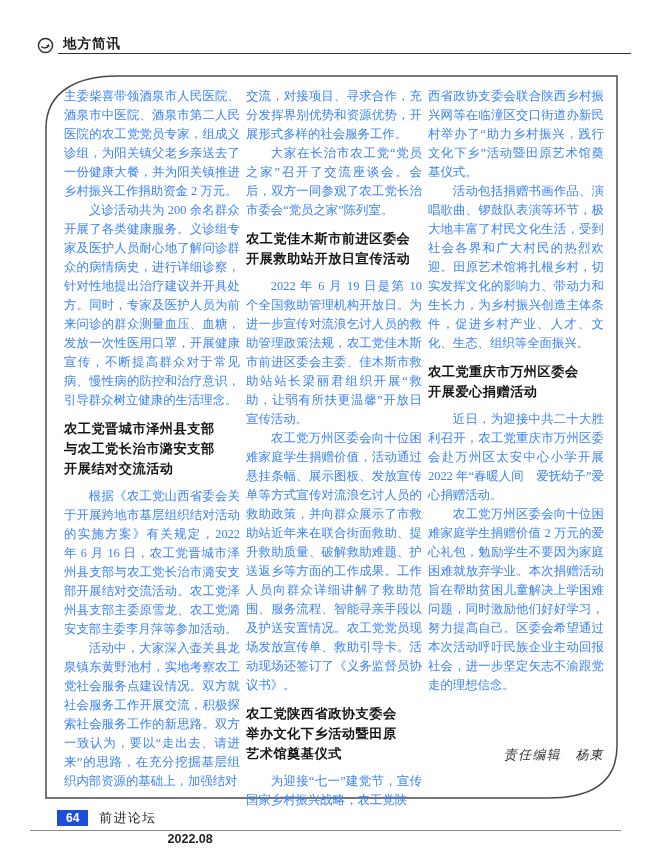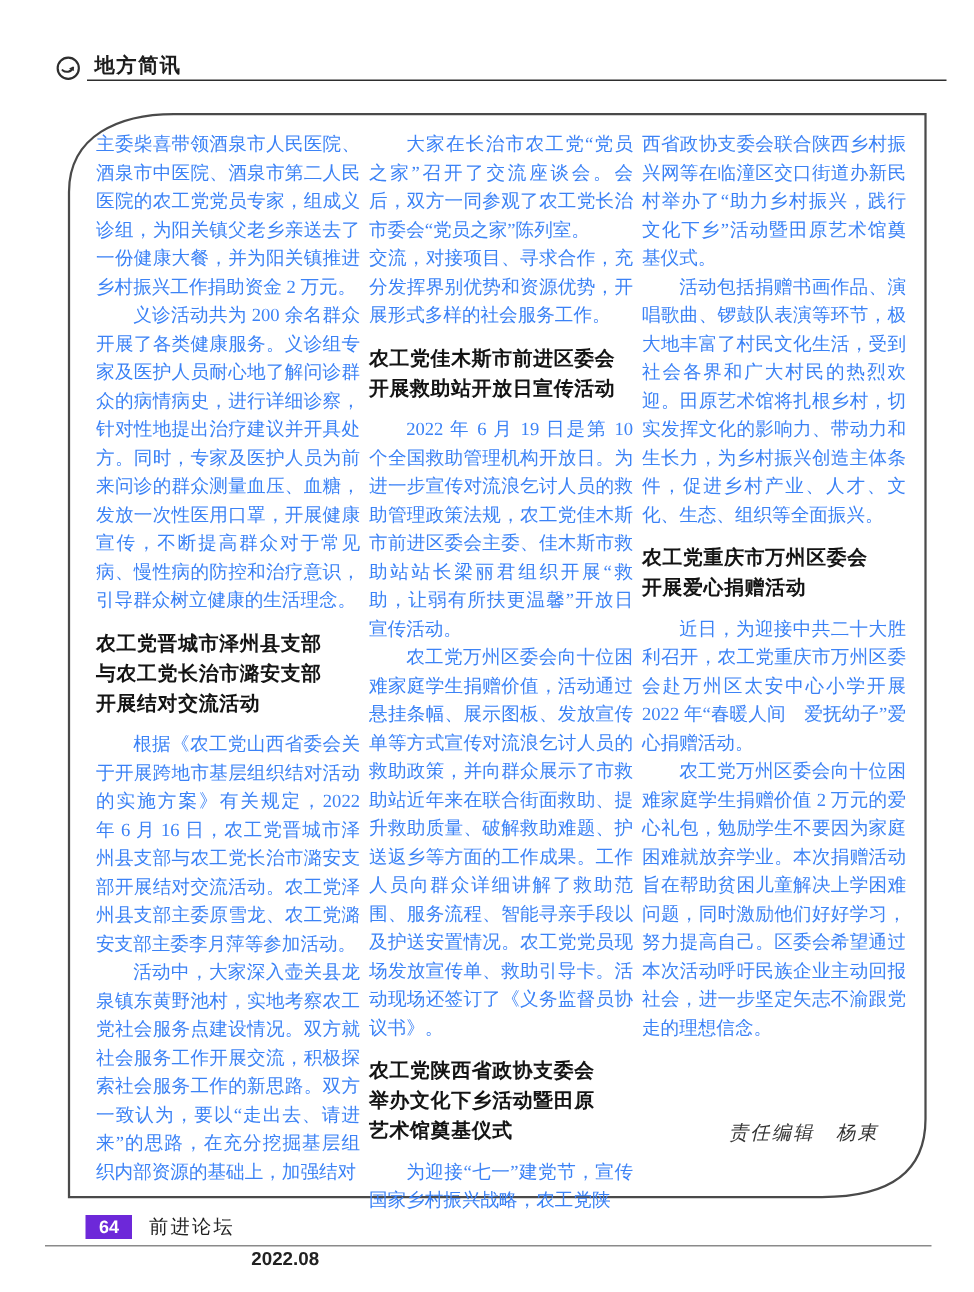--- a/index.html
+++ b/index.html
@@ -28,27 +28,27 @@
   .para{
     margin:0;font-size:12.4px;line-height:19px;
     text-align:justify;text-justify:inter-ideograph;color:#3b82f6;
   }
   .indent{text-indent:2em;}
   .headline{
     margin:9px 0 8px;font-size:13.2px;font-weight:700;line-height:20px;
     white-space:pre-line;color:#141414;letter-spacing:.5px;
   }
   .editor-line{
-    margin:52px 18px 0 0;font-size:12.8px;font-style:italic;
+    margin:52px 0 0 0;font-size:12.8px;font-style:italic;
     text-align:right;letter-spacing:1.5px;color:#333;
   }
   
   .footer{position:absolute;left:57px;top:809px;height:18px;display:flex;align-items:center;gap:11px;}
   .page-badge{
-    background:#6d28d9;color:#ffffff;font-family:"Liberation Sans","DejaVu Sans",sans-serif;
+    background:#1d4ed8;color:#ffffff;font-family:"Liberation Sans","DejaVu Sans",sans-serif;
     font-weight:700;font-size:12px;line-height:16px;padding:0 9px;
   }
   .journal-name{
     font-family:"Liberation Sans","DejaVu Sans",sans-serif;font-weight:400;
     font-size:12.8px;color:#222;letter-spacing:1.5px;
   }
   .issue-label{
     font-family:"Liberation Sans","DejaVu Sans",sans-serif;font-weight:600;
     font-size:12.5px;color:#222;margin-top:41px;
   }
@@ -81,22 +81,22 @@
     <div class="col">
       <p class="para">主委柴喜带领酒泉市人民医院、酒泉市中医院、酒泉市第二人民医院的农工党党员专家，组成义诊组，为阳关镇父老乡亲送去了一份健康大餐，并为阳关镇推进乡村振兴工作捐助资金 2 万元。</p>
       <p class="para indent">义诊活动共为 200 余名群众开展了各类健康服务。义诊组专家及医护人员耐心地了解问诊群众的病情病史，进行详细诊察，针对性地提出治疗建议并开具处方。同时，专家及医护人员为前来问诊的群众测量血压、血糖，发放一次性医用口罩，开展健康宣传，不断提高群众对于常见病、慢性病的防控和治疗意识，引导群众树立健康的生活理念。</p>
       <h3 class="headline">农工党晋城市泽州县支部
 与农工党长治市潞安支部
 开展结对交流活动</h3>
       <p class="para indent">根据《农工党山西省委会关于开展跨地市基层组织结对活动的实施方案》有关规定，2022 年 6 月 16 日，农工党晋城市泽州县支部与农工党长治市潞安支部开展结对交流活动。农工党泽州县支部主委原雪龙、农工党潞安支部主委李月萍等参加活动。</p>
       <p class="para indent">活动中，大家深入壶关县龙泉镇东黄野池村，实地考察农工党社会服务点建设情况。双方就社会服务工作开展交流，积极探索社会服务工作的新思路。双方一致认为，要以“走出去、请进来”的思路，在充分挖掘基层组织内部资源的基础上，加强结对</p>
     </div>
     <div class="col">
+      <p class="para">交流，对接项目、寻求合作，充分发挥界别优势和资源优势，开展形式多样的社会服务工作。</p>
       <p class="para indent">大家在长治市农工党“党员之家”召开了交流座谈会。会后，双方一同参观了农工党长治市委会“党员之家”陈列室。</p>
-      <p class="para">交流，对接项目、寻求合作，充分发挥界别优势和资源优势，开展形式多样的社会服务工作。</p>
       <h3 class="headline">农工党佳木斯市前进区委会
 开展救助站开放日宣传活动</h3>
       <p class="para indent">2022 年 6 月 19 日是第 10 个全国救助管理机构开放日。为进一步宣传对流浪乞讨人员的救助管理政策法规，农工党佳木斯市前进区委会主委、佳木斯市救助站站长梁丽君组织开展“救助，让弱有所扶更温馨”开放日宣传活动。</p>
       <p class="para indent">农工党万州区委会向十位困难家庭学生捐赠价值，活动通过悬挂条幅、展示图板、发放宣传单等方式宣传对流浪乞讨人员的救助政策，并向群众展示了市救助站近年来在联合街面救助、提升救助质量、破解救助难题、护送返乡等方面的工作成果。工作人员向群众详细讲解了救助范围、服务流程、智能寻亲手段以及护送安置情况。农工党党员现场发放宣传单、救助引导卡。活动现场还签订了《义务监督员协议书》。</p>
       <h3 class="headline">农工党陕西省政协支委会
 举办文化下乡活动暨田原
 艺术馆奠基仪式</h3>
       <p class="para indent">为迎接“七一”建党节，宣传国家乡村振兴战略，农工党陕</p>
     </div>
     <div class="col">

